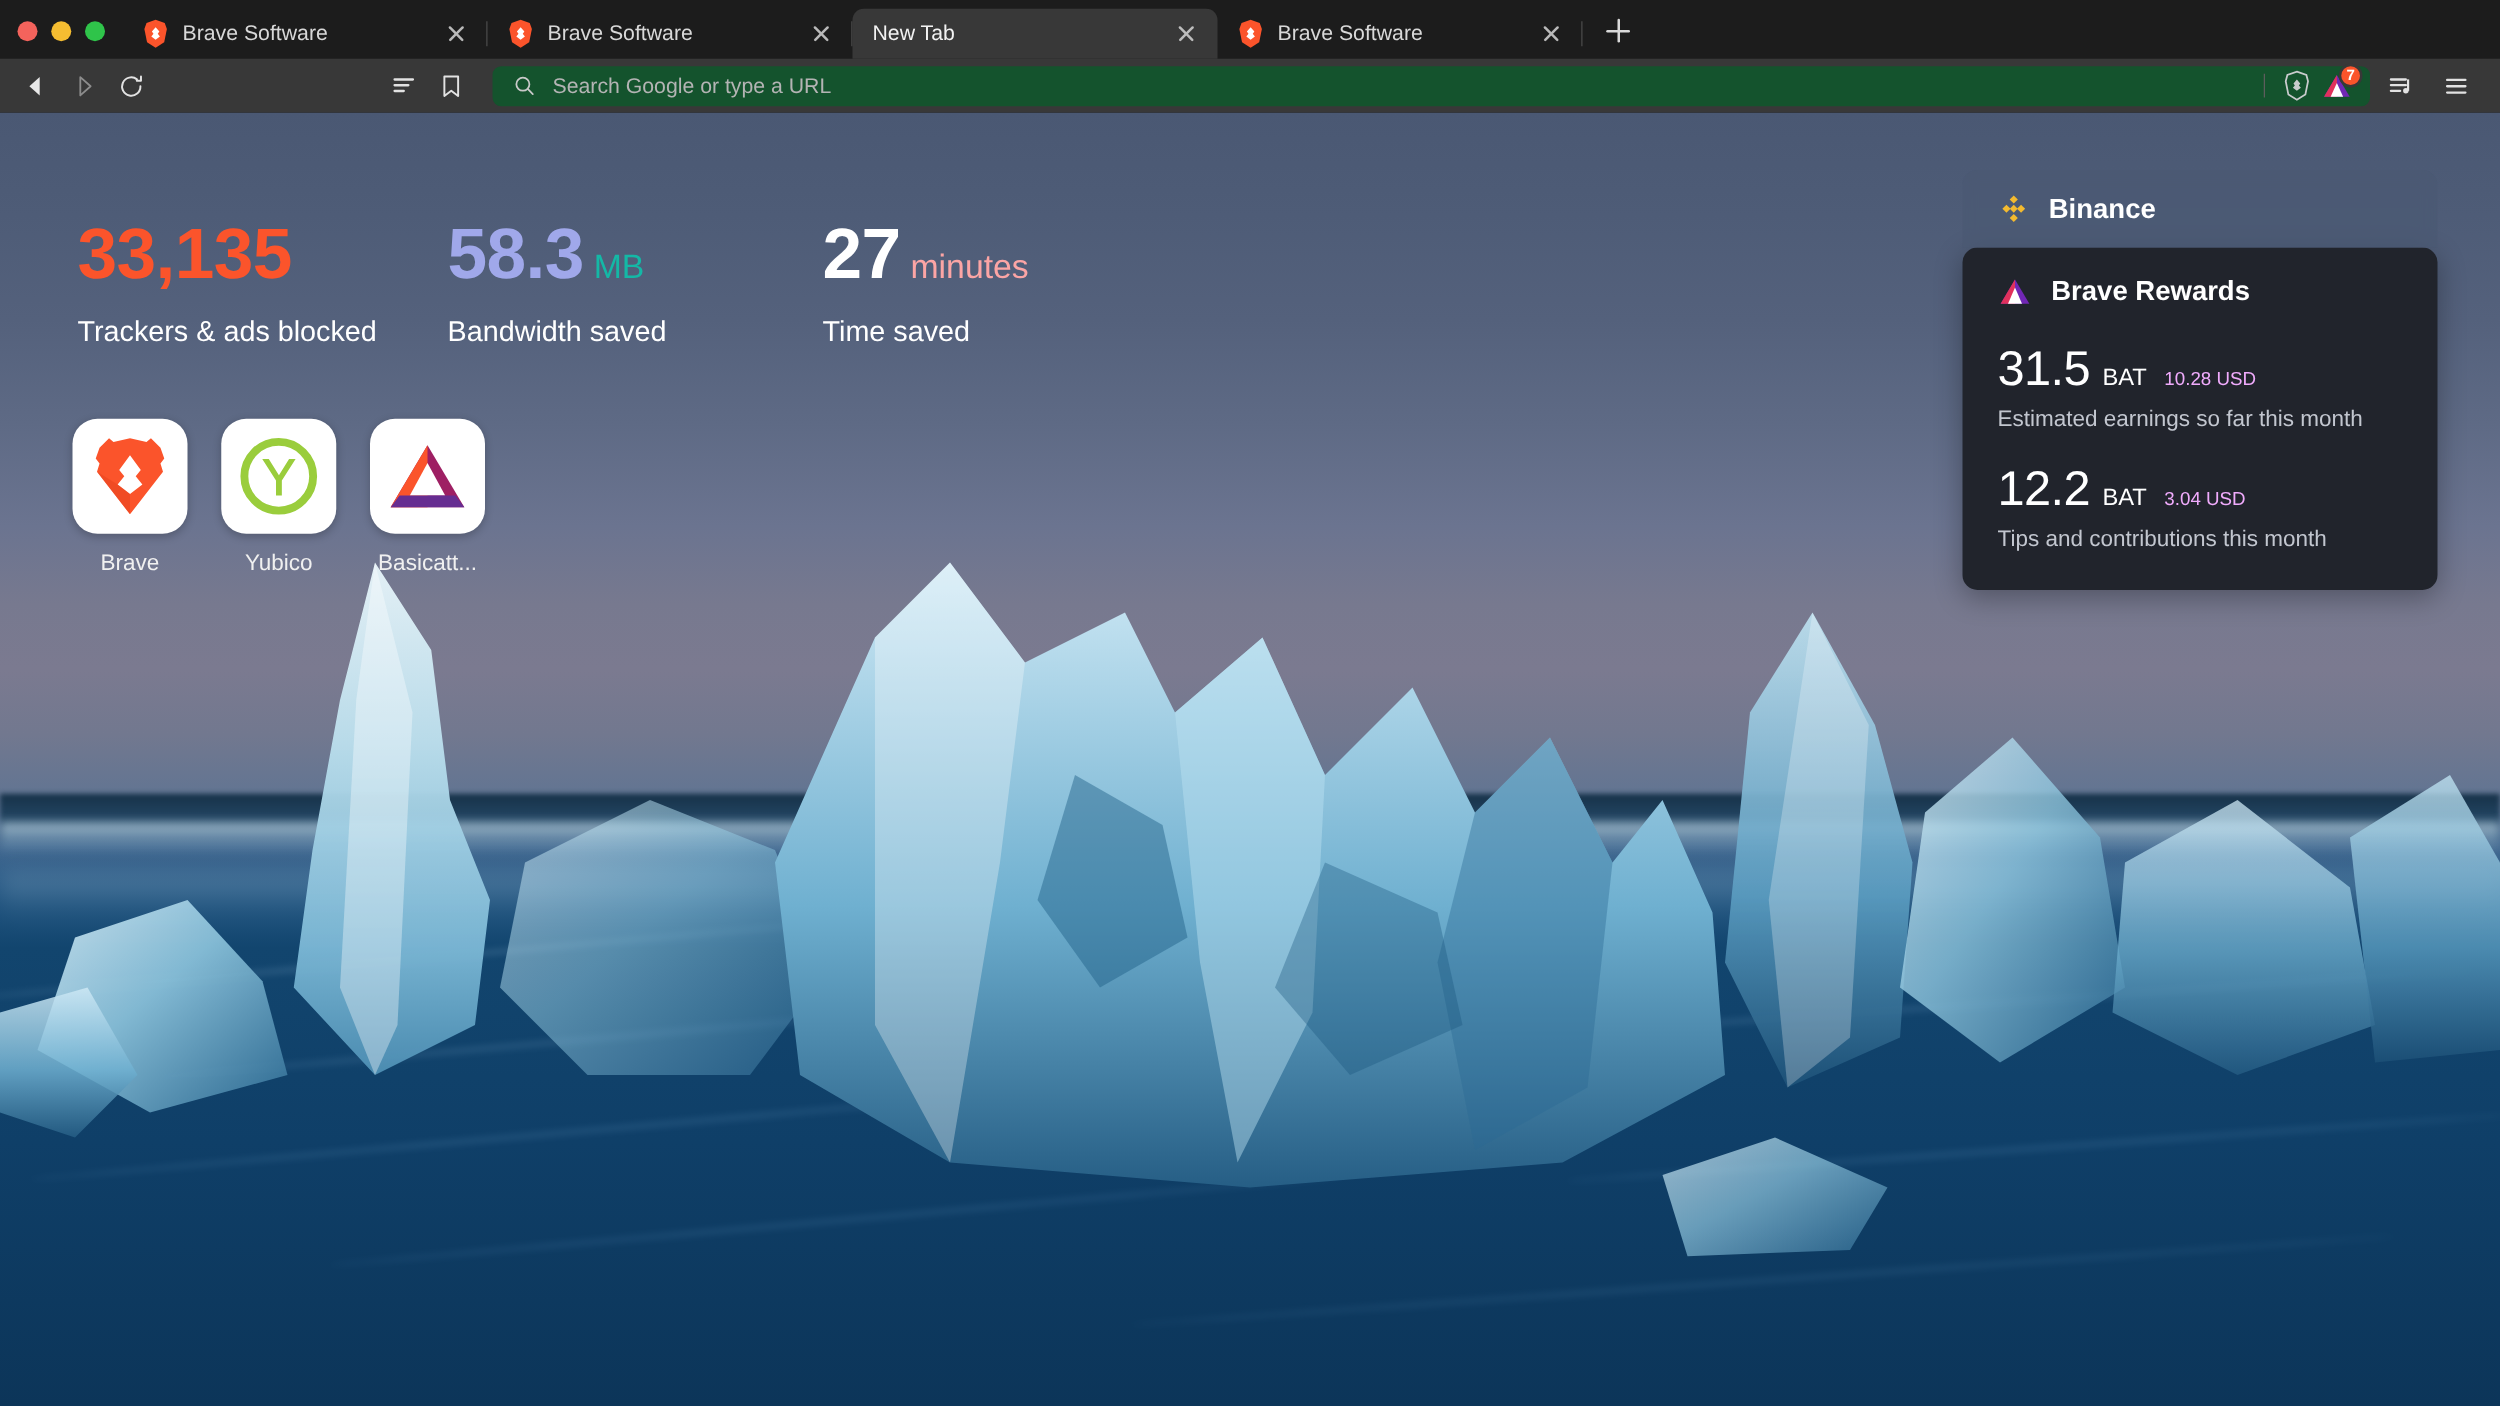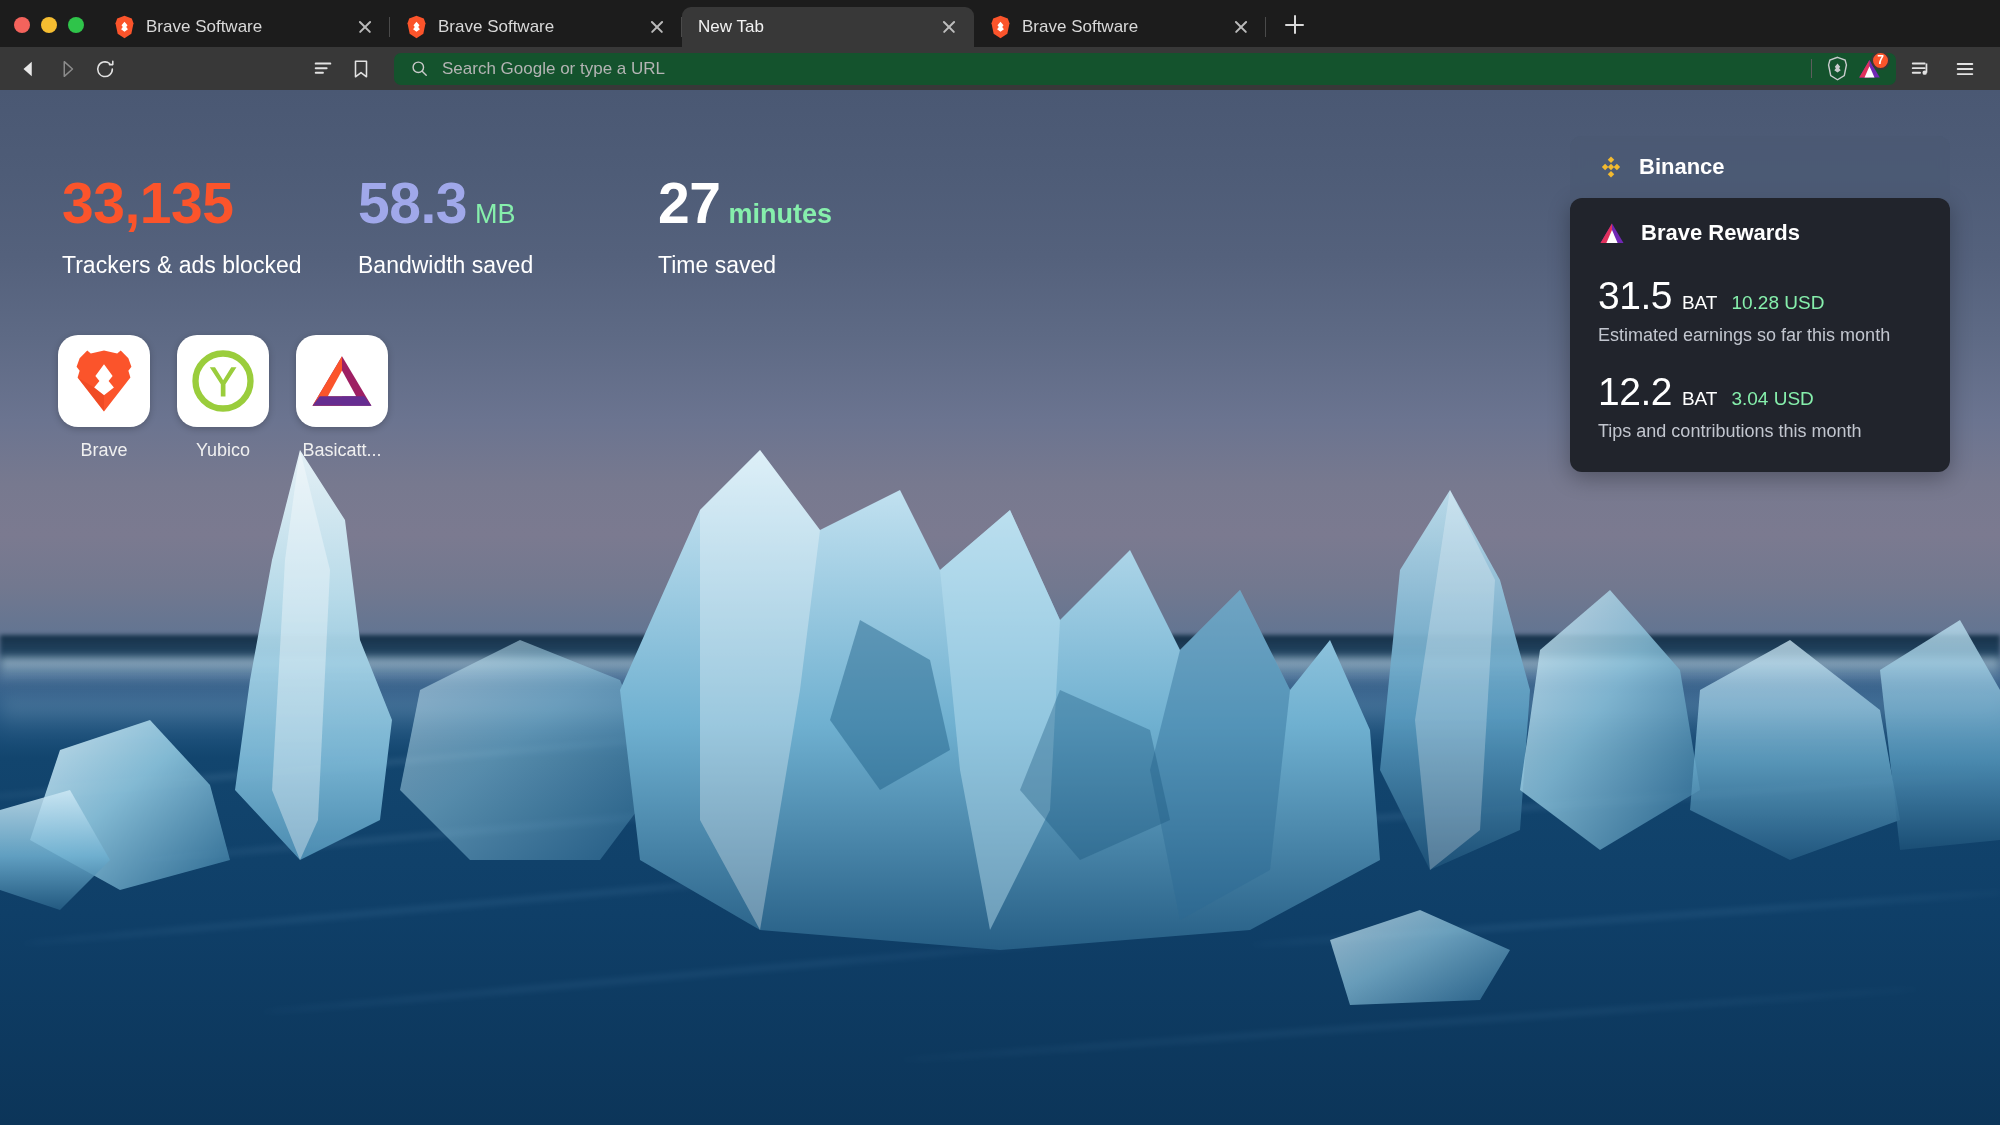--- a/index.html
+++ b/index.html
@@ -121,23 +121,23 @@
   
   .stats { position:absolute; left:62px; top:85px; display:flex; align-items:flex-end; gap:0; }
   .stat { display:flex; flex-direction:column; }
   .stat .num { font-size:57px; font-weight:600; line-height:1; letter-spacing:-.5px; }
   .stat .num .unit { font-size:27px; font-weight:500; margin-left:8px; letter-spacing:0; }
   .stat .caption { font-size:23px; color:#fff; margin-top:20px; font-weight:400; }
   .stat.s1 { width:296px; }
   .stat.s2 { width:300px; }
   .stat.s1 .num { color:#fb542b; }
   .stat.s2 .num { color:#a0a8ea; }
-  .stat.s2 .num .unit { color:#86efac; }
+  .stat.s2 .num .unit { color:#14b8a6; }
   .stat.s3 .num { color:#ffffff; }
-  .stat.s3 .num .unit { color:#86efac;font-weight:bold; }
+  .stat.s3 .num .unit { color:#fca5a5; }
   .stats .s2, .stats .s3 { padding-bottom:0px; }
 
   
   .tiles { position:absolute; left:58px; top:245px; display:flex; gap:27px; }
   .tile { width:92px; display:flex; flex-direction:column; align-items:center; }
   .tile-icon {
     width:92px; height:92px; border-radius:20px; background:#fff;
     display:flex; align-items:center; justify-content:center;
     box-shadow:0 2px 7px rgba(0,0,0,.22);
   }
@@ -155,21 +155,21 @@
     background:#21242c; border-radius:12px; padding:22px 28px 30px 28px;
     box-shadow:0 6px 22px rgba(0,0,0,.3);
   }
   .wc-head { display:flex; align-items:center; gap:15px; margin-bottom:30px; }
   .wc-head .wc-title { color:#fff; font-size:22px; font-weight:bold; }
   .wc-row { margin-bottom:26px; }
   .wc-row:last-child { margin-bottom:0; }
   .wc-amt { display:flex; align-items:baseline; color:#fff; }
   .wc-amt .big { font-size:39px; font-weight:400; letter-spacing:-.5px; line-height:1; }
   .wc-amt .cur { font-size:19px; margin-left:10px; }
-  .wc-amt .usd { font-size:19px; margin-left:14px; color:#86efac; }
+  .wc-amt .usd { font-size:15px; margin-left:14px; color:#f0abfc; }
   .wc-sub { color:#c2c6cf; font-size:18px; margin-top:10px; }
 </style>
 </head>
 <body>
 
 <div id="app">
 
   <div class="tabstrip">
     <div class="traffic">
       <div class="light red"></div>

